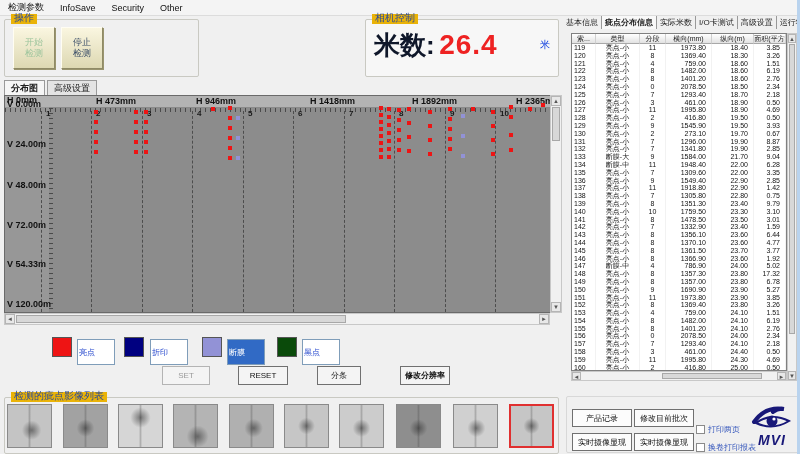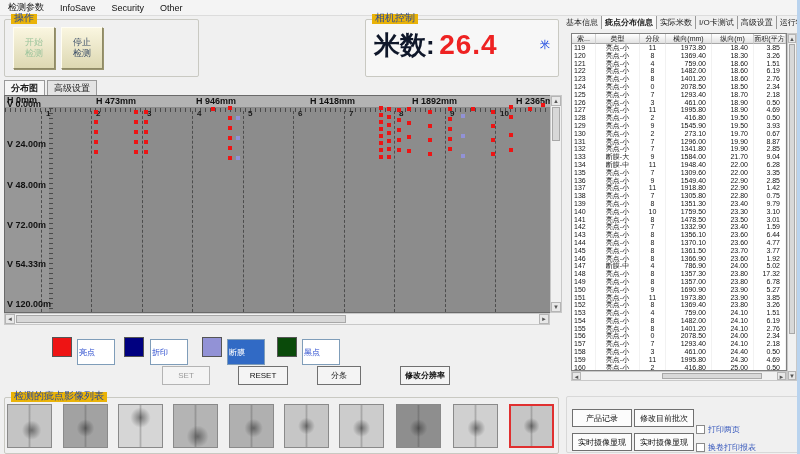--- a/index.html
+++ b/index.html
@@ -647,20 +647,29 @@
     <div class="thumb" style="left:1px;top:10px;width:6px;height:290px;"></div>
     <div class="arr" style="left:0;bottom:0;width:8px;height:9px;">▼</div>
   </div>
   <div class="sb" id="tbl-hsb">
     <div class="arr" style="left:0;top:0;width:9px;height:8px;">◄</div>
     <div class="thumb" style="left:90px;top:1px;width:100px;height:6px;"></div>
     <div class="arr" style="right:0;top:0;width:9px;height:8px;">►</div>
   </div>
 
   <div class="grp" id="grp-br"></div>
+  <div id="logo">
+    <svg width="42" height="26" viewBox="0 0 42 26">
+      <path d="M3 18 Q14 2 33 5 Q27 4 22 8" fill="none" stroke="#181878" stroke-width="4" stroke-linecap="round"></path>
+      <path d="M5 19 Q20 8 38 17 Q22 27 5 19 Z" fill="none" stroke="#181878" stroke-width="2"></path>
+      <circle cx="21" cy="17" r="5.5" fill="#181878"></circle>
+      <circle cx="23" cy="15" r="1.6" fill="#ffffff"></circle>
+    </svg>
+    <div id="logo-text">MVI</div>
+  </div>
 
   <div class="edge"></div>
 <div class="leg-sq" style="left: 52px; background: rgb(238, 20, 20);"></div>
     <input class="leg-field" value="亮点" style="left: 77px;">
     <div class="leg-sq" style="left: 124px; background: rgb(0, 0, 128);"></div>
     <input class="leg-field" value="折印" style="left: 150px;">
     <div class="leg-sq" style="left: 202px; background: rgb(146, 146, 214);"></div>
     <input class="leg-field sel" value="断膜" style="left: 227px;">
     <div class="leg-sq" style="left: 277px; background: rgb(10, 74, 10);"></div>
     <input class="leg-field" value="黑点" style="left: 302px;">

